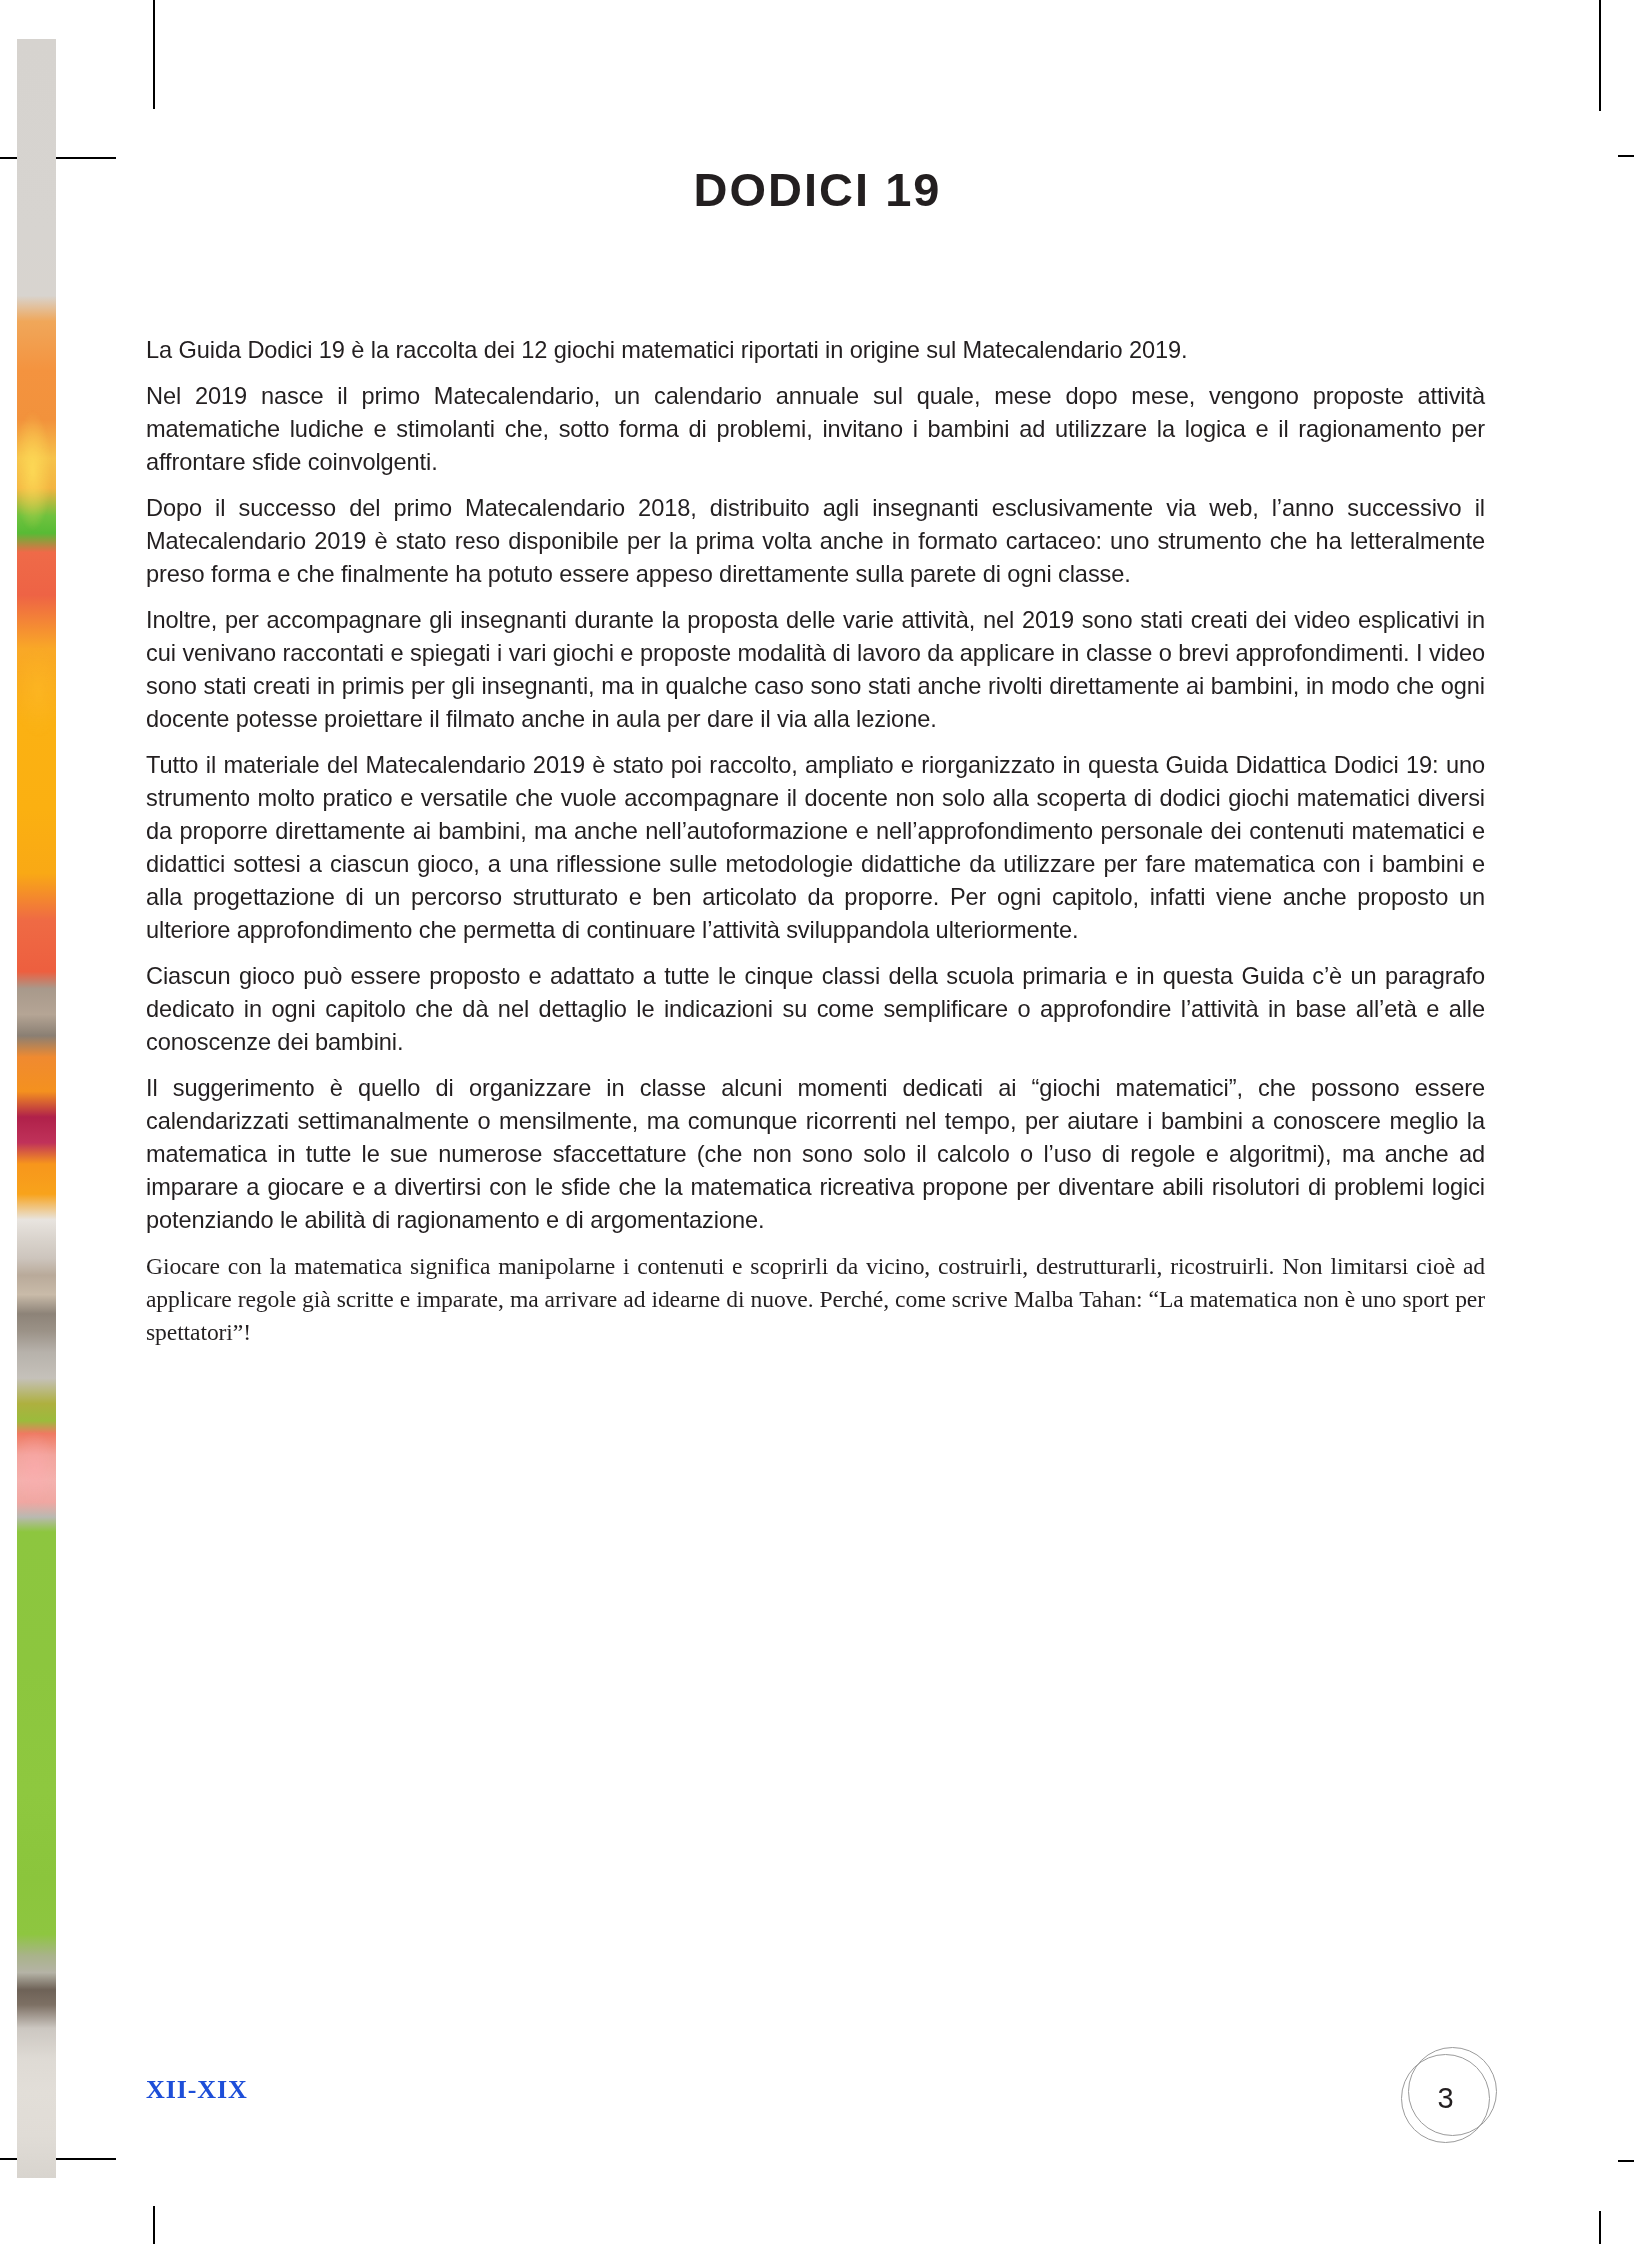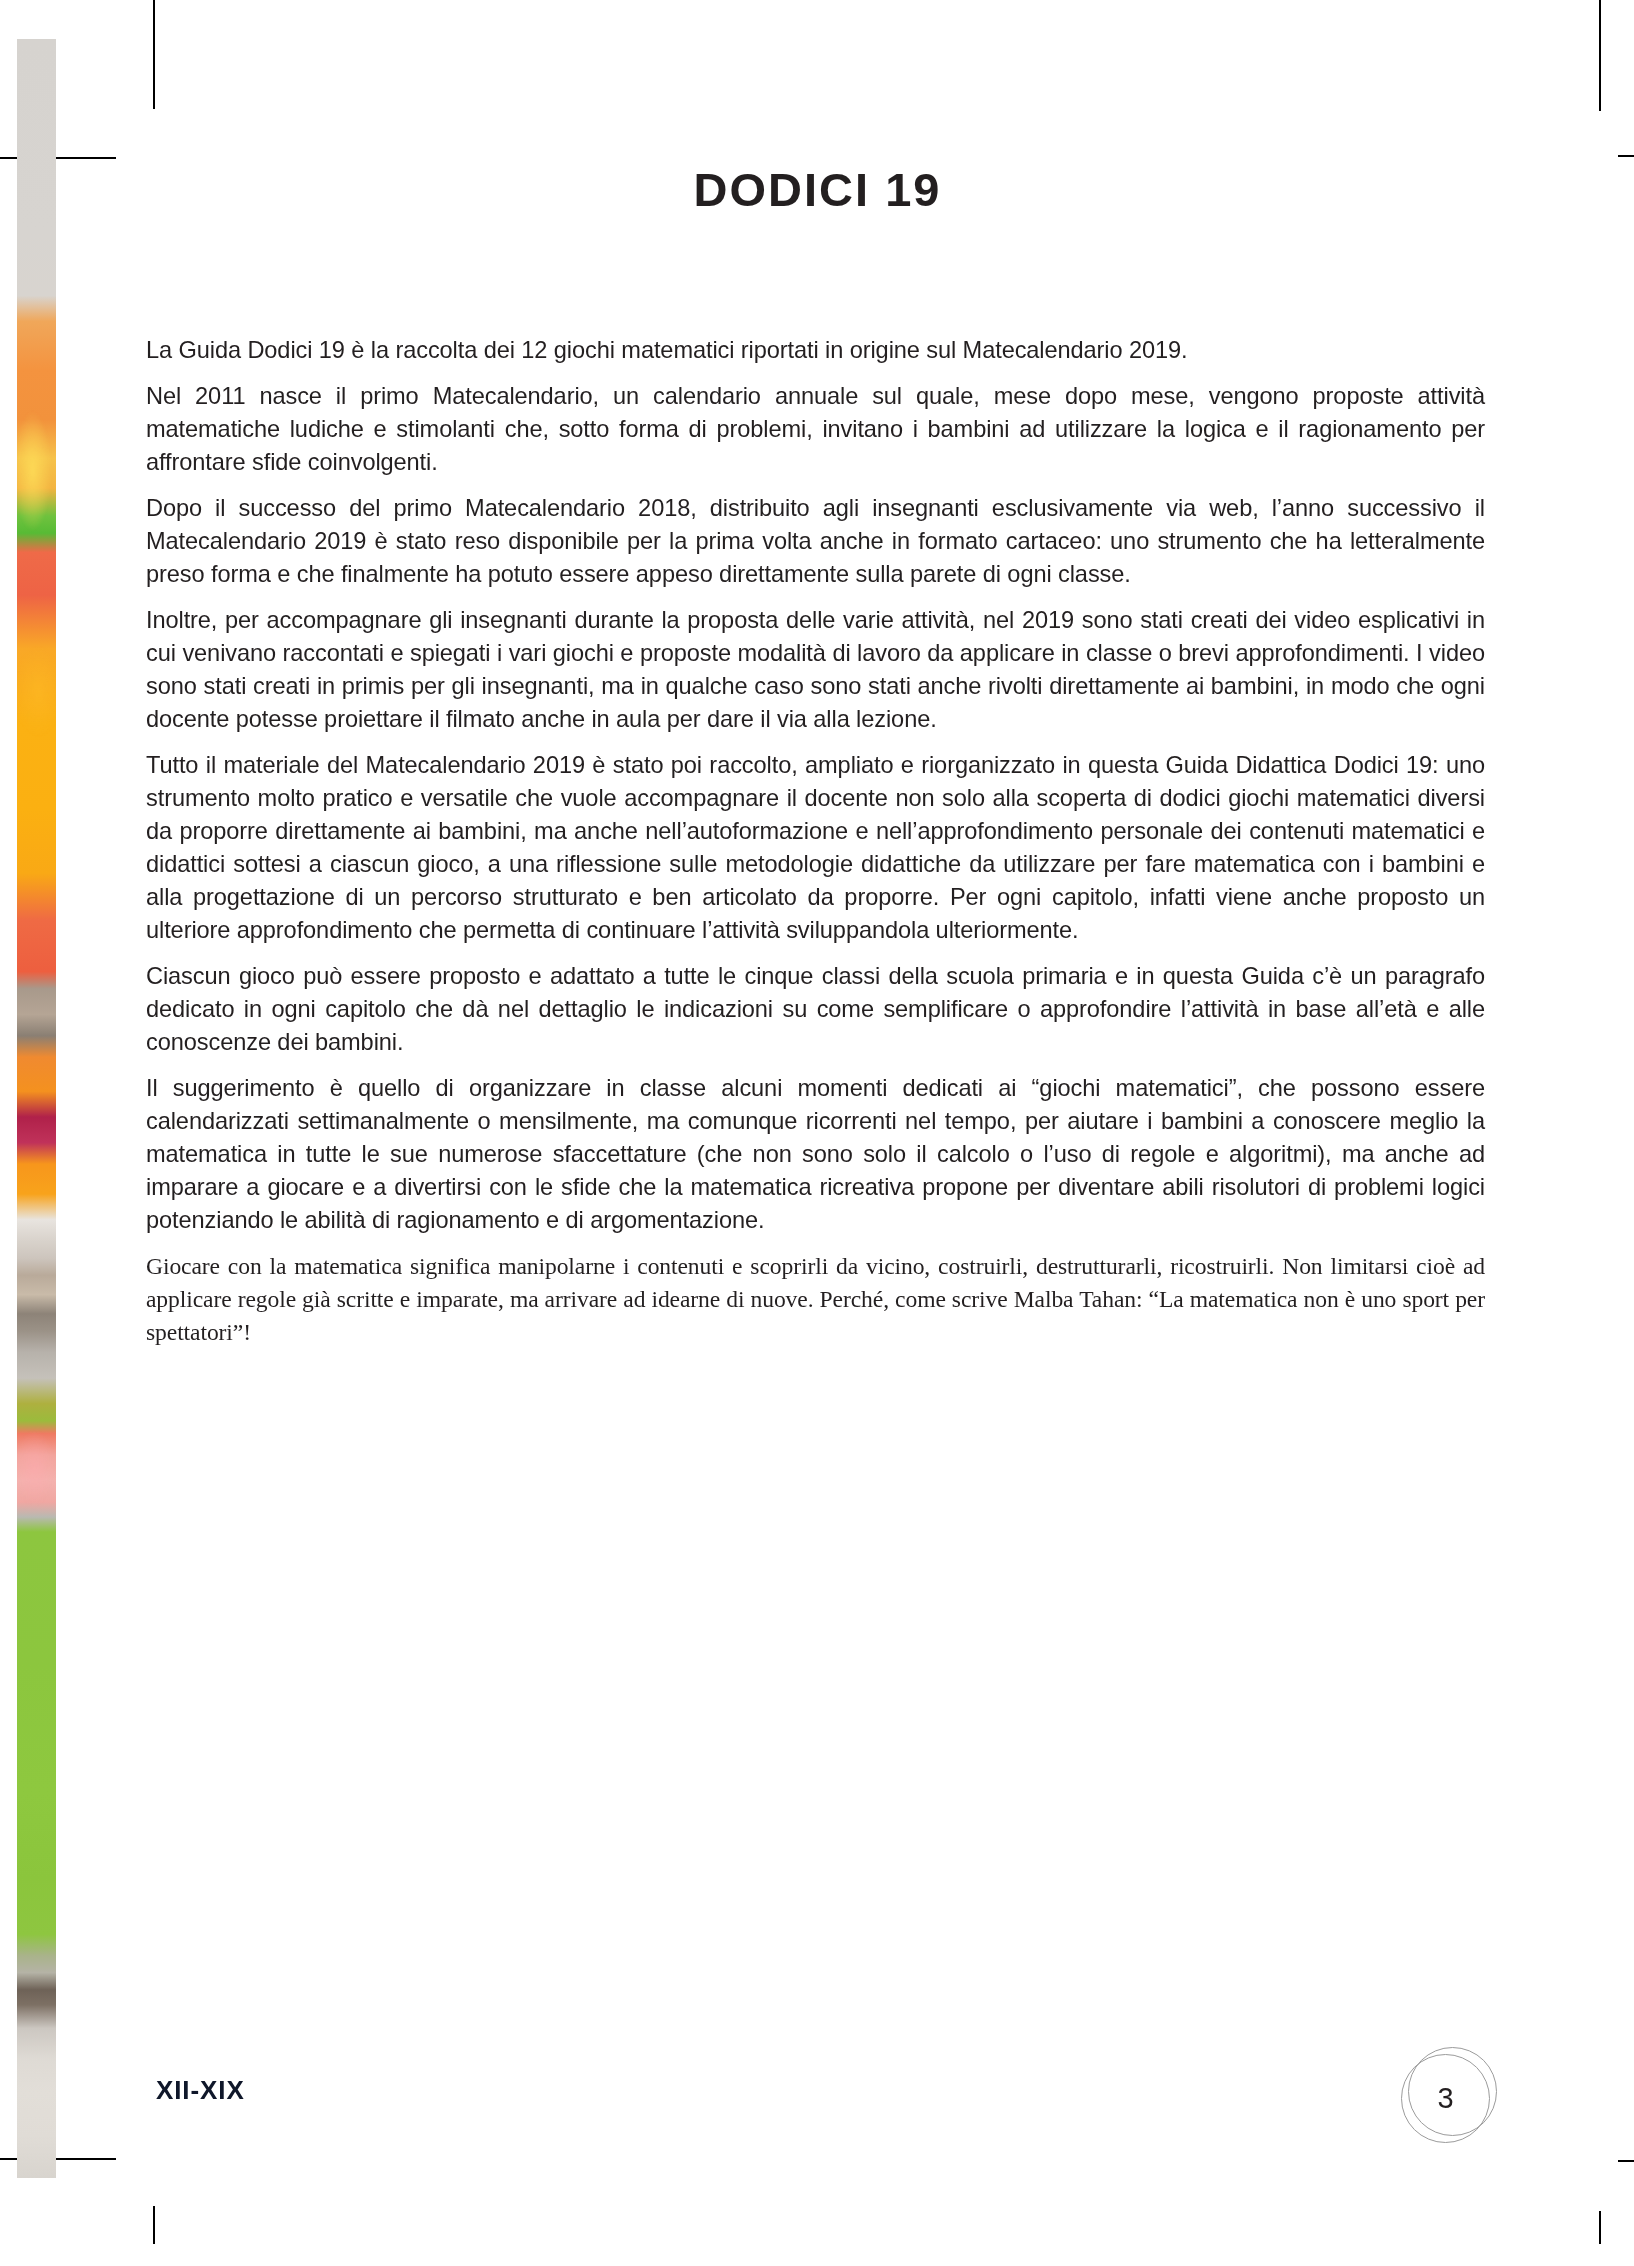--- a/index.html
+++ b/index.html
@@ -158,27 +158,27 @@
   .body-copy p {
     margin: 0 4px 13px 0;
     text-align: justify;
     text-justify: inter-word;
   }
   .body-copy p:last-child { margin-bottom: 0; font-family: Liberation Serif, serif; }
 
   
   .folio-roman {
     position: absolute;
-    left: 156px;
+    left: 146px;
     top: 2075px;
-    font-family: Liberation Sans, sans-serif;
+    font-family: Liberation Serif, serif;
     font-size: 26px;
     font-weight: bold;
     letter-spacing: 0.9px;
-    color: #0f172a;
+    color: #1d4ed8;
   }
 
   .page-number {
     position: absolute;
     left: 1401px;
     top: 2045px;
     width: 109px;
     height: 109px;
   }
   .page-number .ring {
@@ -226,21 +226,21 @@
     <div class="strip-grad"></div>
     <div class="strip-soft"></div>
   </div>
 
   <div class="content">
 
     <h1 class="page-title">DODICI 19</h1>
 
     <div class="body-copy">
       <p>La Guida Dodici 19 è la raccolta dei 12 giochi matematici riportati in origine sul Matecalendario 2019.</p>
-      <p>Nel 2011 nasce il primo Matecalendario, un calendario annuale sul quale, mese dopo mese, vengono proposte attività matematiche ludiche e stimolanti che, sotto forma di problemi, invitano i bambini ad utilizzare la logica e il ragionamento per affrontare sfide coinvolgenti.</p>
+      <p>Nel 2019 nasce il primo Matecalendario, un calendario annuale sul quale, mese dopo mese, vengono proposte attività matematiche ludiche e stimolanti che, sotto forma di problemi, invitano i bambini ad utilizzare la logica e il ragionamento per affrontare sfide coinvolgenti.</p>
       <p>Dopo il successo del primo Matecalendario 2018, distribuito agli insegnanti esclusivamente via web, l’anno successivo il Matecalendario 2019 è stato reso disponibile per la prima volta anche in formato cartaceo: uno strumento che ha letteralmente preso forma e che finalmente ha potuto essere appeso direttamente sulla parete di ogni classe.</p>
       <p>Inoltre, per accompagnare gli insegnanti durante la proposta delle varie attività, nel 2019 sono stati creati dei video esplicativi in cui venivano raccontati e spiegati i vari giochi e proposte modalità di lavoro da applicare in classe o brevi approfondimenti. I video sono stati creati in primis per gli insegnanti, ma in qualche caso sono stati anche rivolti direttamente ai bambini, in modo che ogni docente potesse proiettare il filmato anche in aula per dare il via alla lezione.</p>
       <p>Tutto il materiale del Matecalendario 2019 è stato poi raccolto, ampliato e riorganizzato in questa Guida Didattica Dodici 19: uno strumento molto pratico e versatile che vuole accompagnare il docente non solo alla scoperta di dodici giochi matematici diversi da proporre direttamente ai bambini, ma anche nell’autoformazione e nell’approfondimento personale dei contenuti matematici e didattici sottesi a ciascun gioco, a una riflessione sulle metodologie didattiche da utilizzare per fare matematica con i bambini e alla progettazione di un percorso strutturato e ben articolato da proporre. Per ogni capitolo, infatti viene anche proposto un ulteriore approfondimento che permetta di continuare l’attività sviluppandola ulteriormente.</p>
       <p>Ciascun gioco può essere proposto e adattato a tutte le cinque classi della scuola primaria e in questa Guida c’è un paragrafo dedicato in ogni capitolo che dà nel dettaglio le indicazioni su come semplificare o approfondire l’attività in base all’età e alle conoscenze dei bambini.</p>
       <p>Il suggerimento è quello di organizzare in classe alcuni momenti dedicati ai “giochi matematici”, che possono essere calendarizzati settimanalmente o mensilmente, ma comunque ricorrenti nel tempo, per aiutare i bambini a conoscere meglio la matematica in tutte le sue numerose sfaccettature (che non sono solo il calcolo o l’uso di regole e algoritmi), ma anche ad imparare a giocare e a divertirsi con le sfide che la matematica ricreativa propone per diventare abili risolutori di problemi logici potenziando le abilità di ragionamento e di argomentazione.</p>
       <p>Giocare con la matematica significa manipolarne i contenuti e scoprirli da vicino, costruirli, destrutturarli, ricostruirli. Non limitarsi cioè ad applicare regole già scritte e imparate, ma arrivare ad idearne di nuove. Perché, come scrive Malba Tahan: “La matematica non è uno sport per spettatori”!</p>
     </div>
 
   </div>
 

